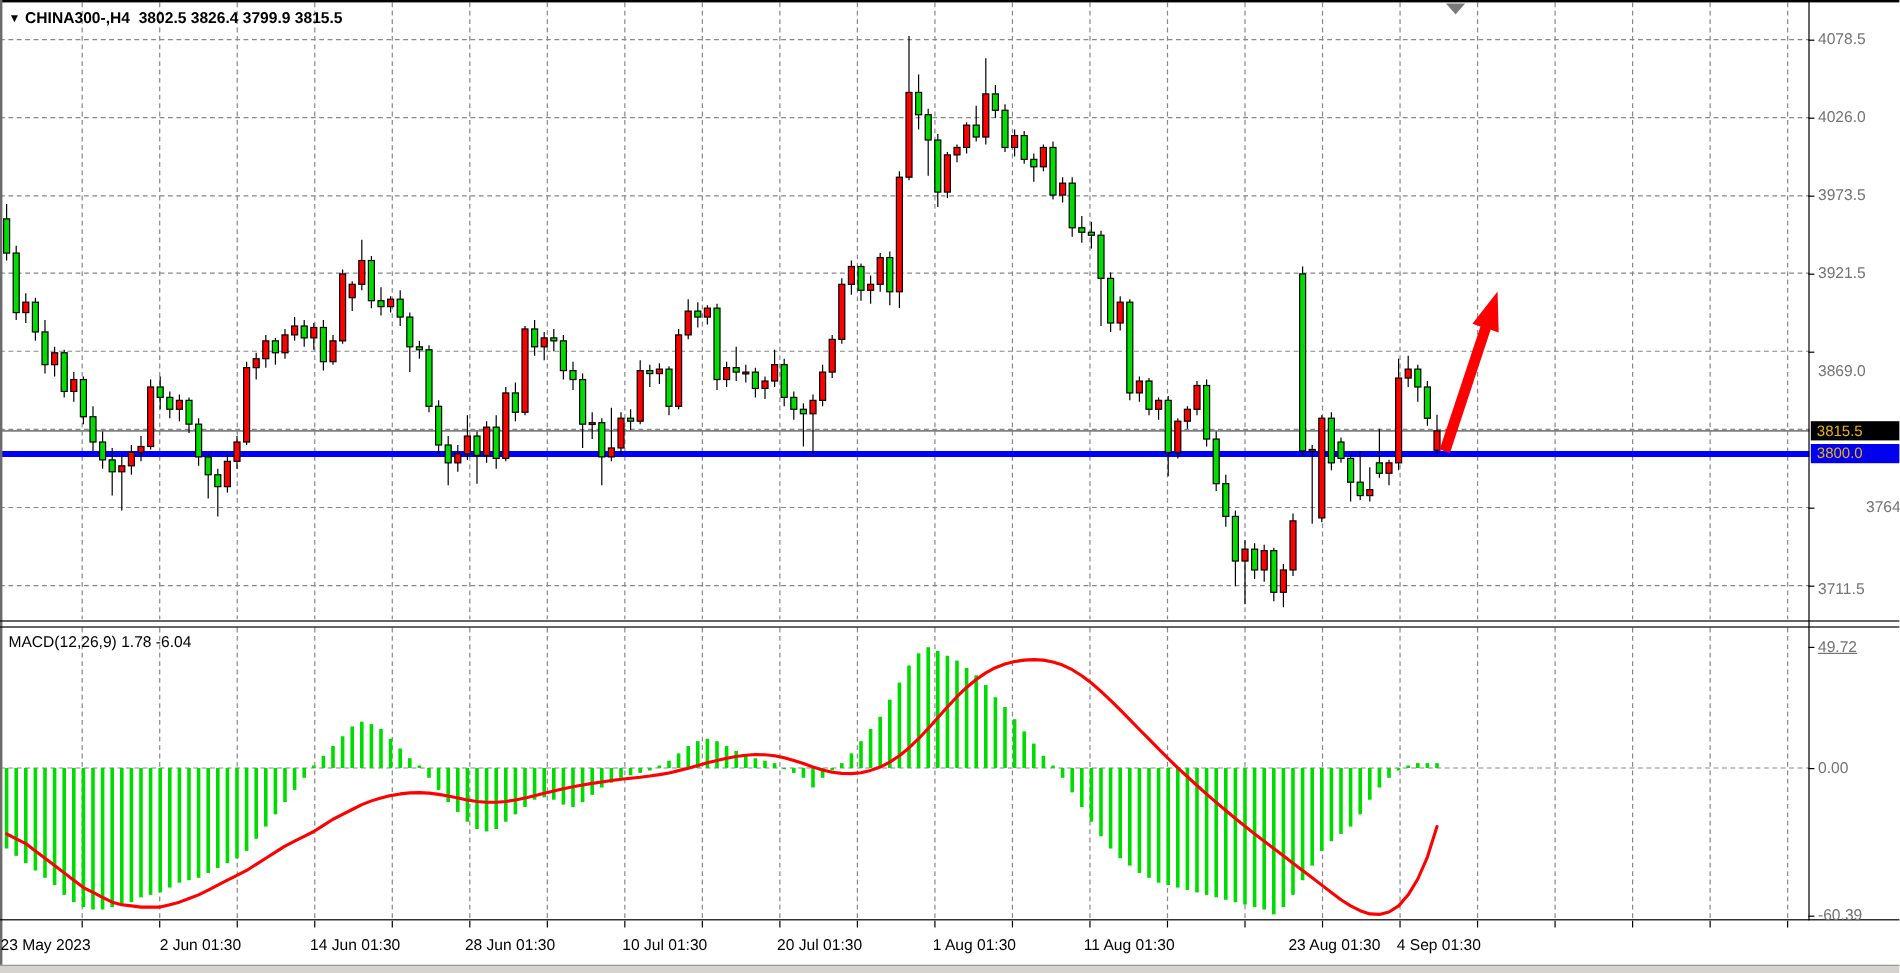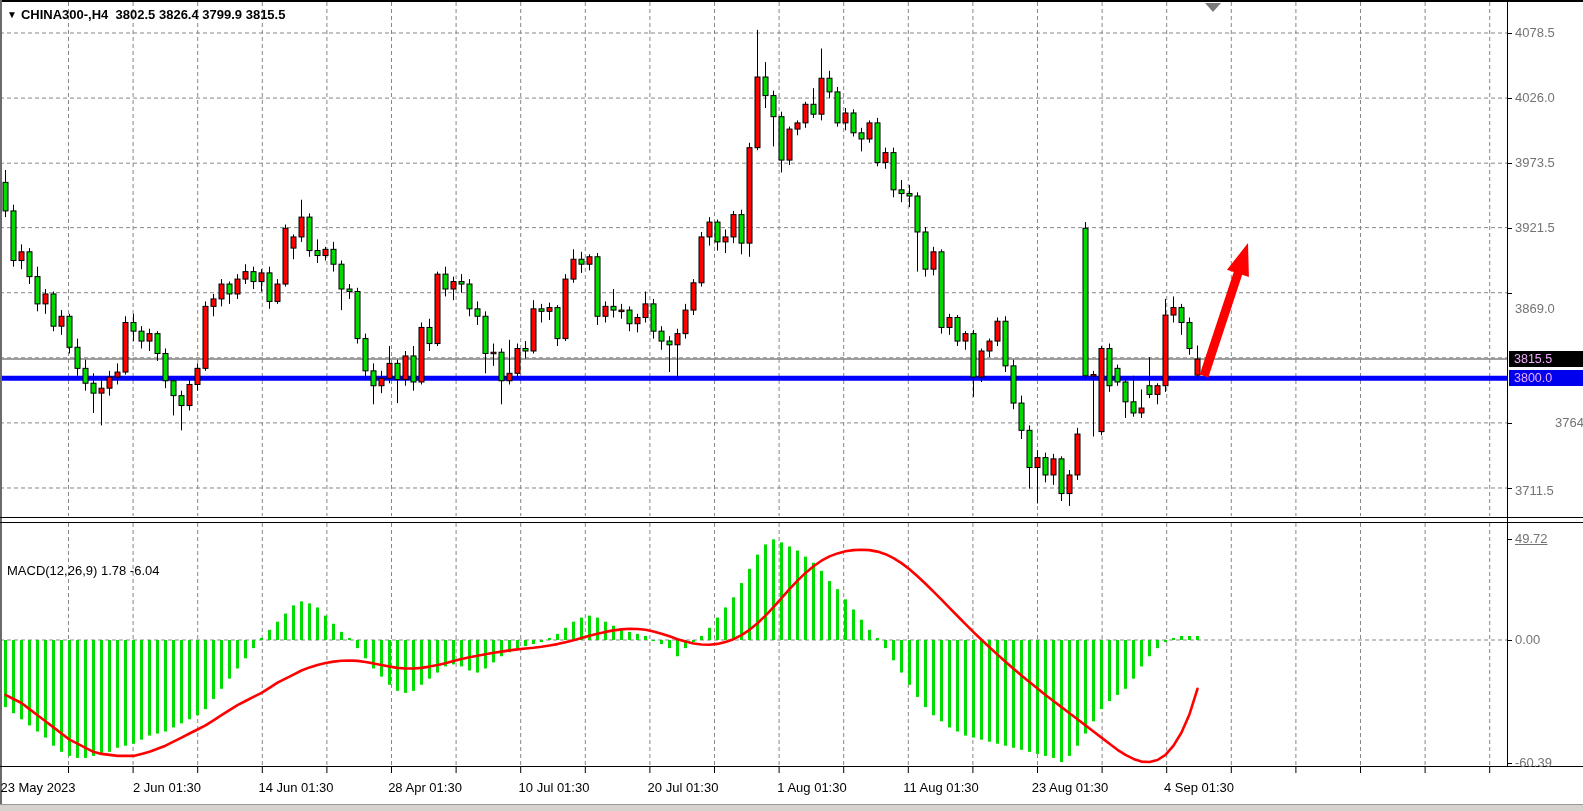--- a/index.html
+++ b/index.html
@@ -10,24 +10,24 @@
   #top-border{left:0;top:0;width:1583px;height:2px;background:#000;}
   #left-border{left:0;top:0;width:2px;height:805px;background:#6b6b6b;}
   #main-bottom-border{left:0;top:517px;width:1583px;height:1px;background:#000;}
   #macd-top-border{left:0;top:522px;width:1583px;height:1px;background:#000;}
   #macd-bottom-border{left:0;top:766px;width:1583px;height:1px;background:#000;}
   #axis-line{left:1507px;top:0;width:1px;height:767px;background:#000;}
   #bottom-strip{left:0;top:804px;width:1583px;height:7px;background:#d6d3ce;border-top:1px solid #9a9a9a;}
   
   #chart-title{left:7px;top:7px;font-size:13px;color:#000;white-space:pre;font-weight:bold;}
   #chart-title .mark{font-size:10px;position:relative;top:-1px;margin-right:4px;}
-  #macd-label{left:7px;top:527px;font-size:13px;color:#000;white-space:pre;margin-top:36px;}
+  #macd-label{left:7px;top:527px;font-size:13px;color:#000;white-space:pre;}
   .price-label{left:1515px;font-size:13px;color:#737373;height:14px;line-height:14px;}
   .axis-tick{left:1507px;width:5px;height:1px;background:#000;}
-  .price-tag{left:1509px;width:74px;height:16px;color:#f0abfc;font-size:12.5px;line-height:16px;
+  .price-tag{left:1509px;width:74px;height:16px;color:#eab308;font-size:12.5px;line-height:16px;
     padding-left:5px;box-sizing:border-box;}
   .time-label{top:780px;font-size:13px;color:#000;white-space:nowrap;transform:translateX(-50%);}
 </style>
 </head>
 <body>
 
 <div id="stage">
 
   <svg id="main-svg" class="abs" style="left:0;top:0;" width="1508" height="518" xmlns="http://www.w3.org/2000/svg">
       <g>
@@ -612,24 +612,24 @@
       <div class="abs axis-tick" style="top: 538.904px;"></div>
       <div class="abs price-label" style="top: 633px;">0.00</div>
       <div class="abs axis-tick" style="top: 640px;"></div>
       <div class="abs price-label" style="top: 755.791px;">-60.39</div>
       <div class="abs axis-tick" style="top: 762.791px;"></div>
     </div>
   <div id="time-axis-labels">
       <div class="abs time-label" style="left: 38px;">23 May 2023</div>
       <div class="abs time-label" style="left: 167px;">2 Jun 01:30</div>
       <div class="abs time-label" style="left: 296px;">14 Jun 01:30</div>
-      <div class="abs time-label" style="left: 425px;">28 Apr 01:30</div>
+      <div class="abs time-label" style="left: 425px;">28 Jun 01:30</div>
       <div class="abs time-label" style="left: 554px;">10 Jul 01:30</div>
       <div class="abs time-label" style="left: 683px;">20 Jul 01:30</div>
       <div class="abs time-label" style="left: 812px;">1 Aug 01:30</div>
       <div class="abs time-label" style="left: 941px; text-align: right;">11 Aug 01:30</div>
-      <div class="abs time-label" style="left: 1070px;">23 Aug 01:30</div>
+      <div class="abs time-label" style="left: 1112px;">23 Aug 01:30</div>
       <div class="abs time-label" style="left: 1199px;">4 Sep 01:30</div>
     </div>
 
   <div class="abs price-tag" id="current-price-tag" style="top: 351.052px; background: rgb(0, 0, 0);">3815.5</div>
   <div class="abs price-tag" id="hline-price-tag" style="top: 370.268px; background: rgb(0, 0, 238);">3800.0</div>
 </div>
 
 </body></html>

